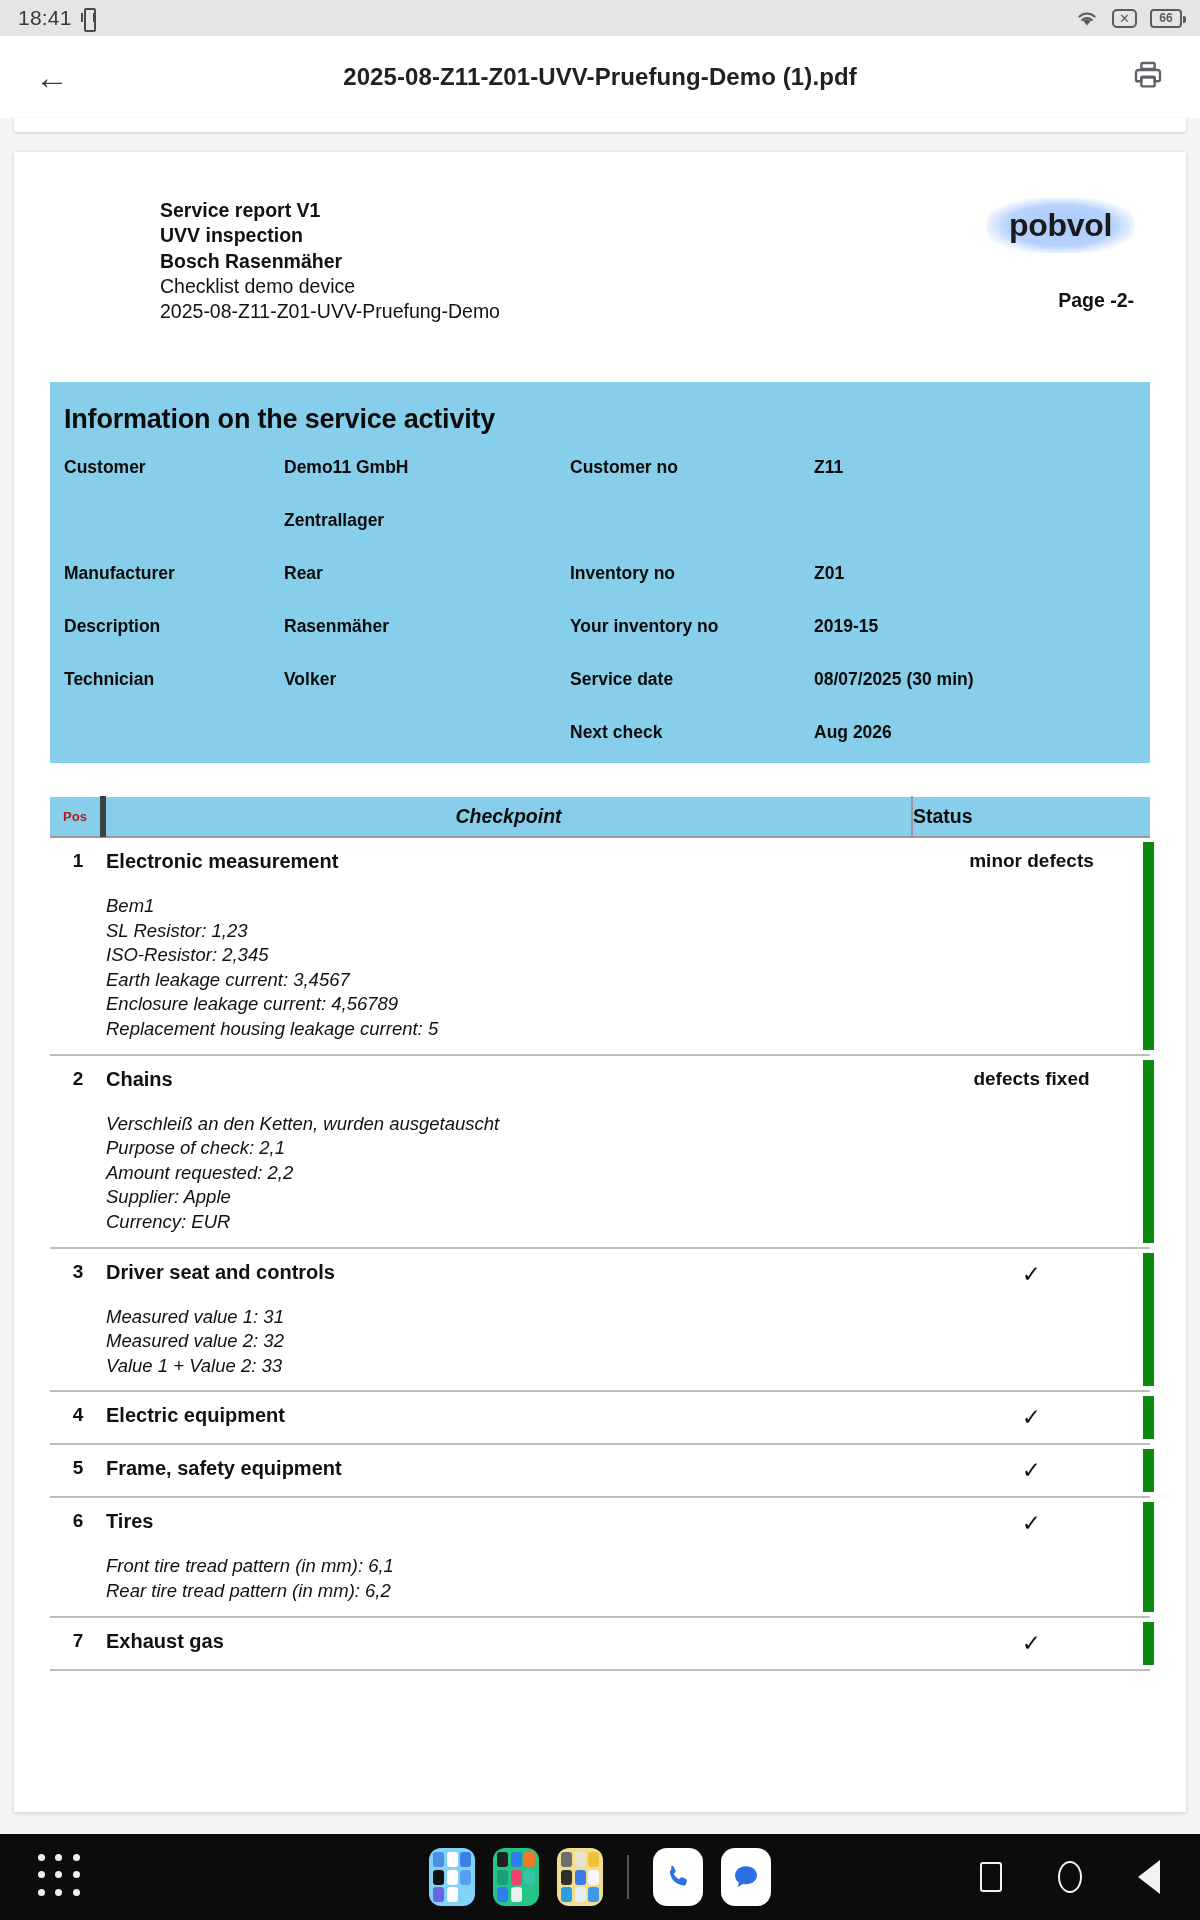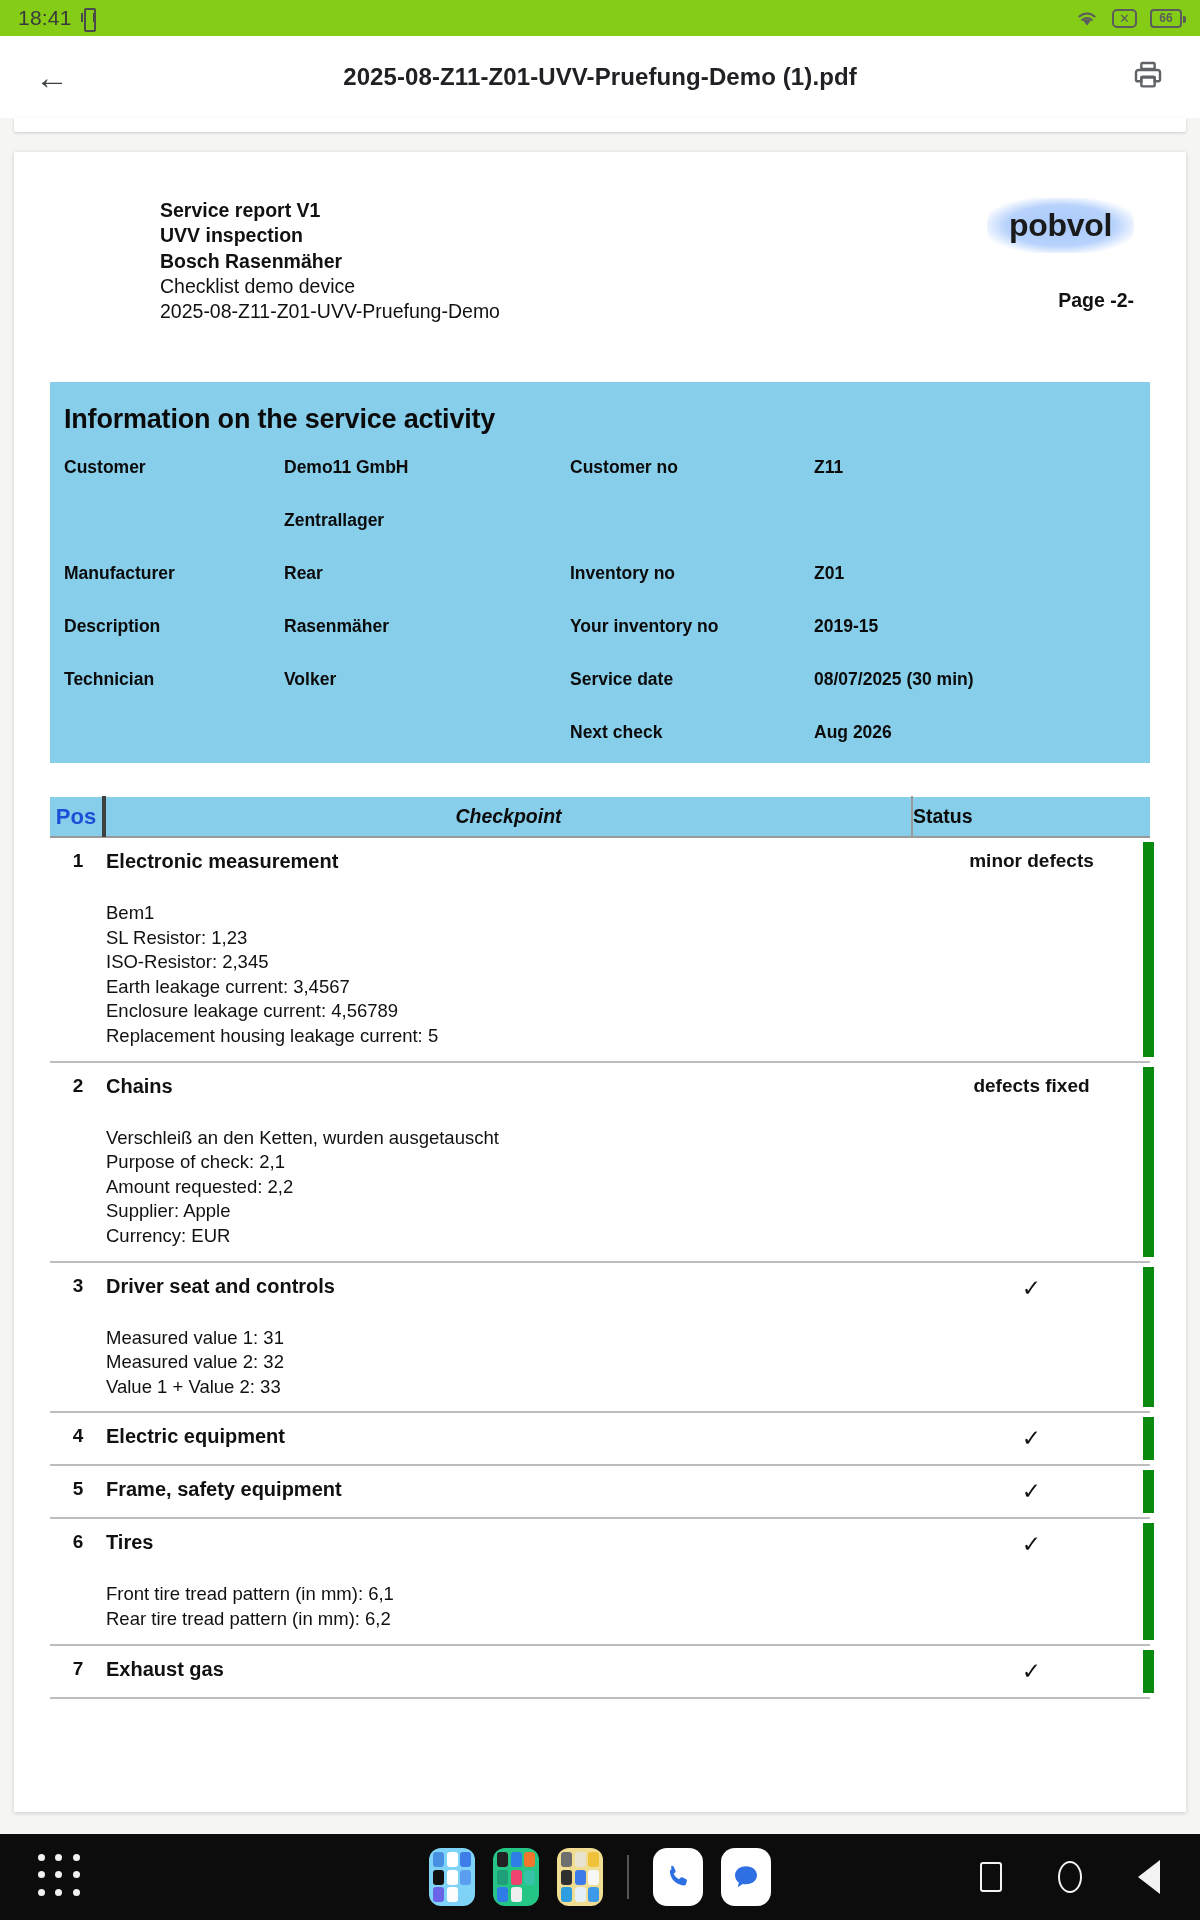--- a/index.html
+++ b/index.html
@@ -6,21 +6,21 @@
   html, body {
     width: 1200px; height: 1920px;
     font-family: "Liberation Sans", sans-serif;
     background: #ffffff;
     overflow: hidden;
   }
 
   
   .statusbar {
     height: 36px; width: 100%;
-    background: #84cc16;
+    background: #e5e5e5;
     display: flex; align-items: center;
     padding: 0 18px;
     color: #3a3a3a;
   }
   .sb-time { font-size: 21px; letter-spacing: .2px; }
   .sb-left { display: flex; align-items: center; gap: 9px; }
   .sb-right { margin-left: auto; display: flex; align-items: center; gap: 13px; }
   .icon-vib { width: 13px; height: 20px; position: relative; }
   .icon-vib::before {
     content: ""; position: absolute; left: 3px; top: 0;
@@ -132,22 +132,22 @@
     line-height: 25px; padding: 0; white-space: nowrap;
   }
 
   
   .cp-table { margin-top: 34px; position: relative; }
   .cp-head {
     display: flex; background: #87ceeb; height: 41px; align-items: center;
     border-bottom: 2px solid #9a9a9a;
   }
   .cp-head .c-pos {
-    width: 56px; text-align: center; font-size: 22px; font-weight: bold; color: #1d4ed8;
-    border-right: 4px solid #404040; height: 41px; line-height: 41px;
+    width: 56px; text-align: center; font-size: 13px; font-weight: bold; color: #b91c1c;
+    border-right: 6px solid #404040; height: 41px; line-height: 41px;
   }
   .cp-head .c-check {
     flex: 1; text-align: center; font-size: 19.5px; font-weight: bold; color: #0b0b0b;
     border-right: 2px solid #9a9a9a; height: 41px; line-height: 41px; font-style: italic;
   }
   .cp-head .c-status {
     width: 237px; font-size: 19.5px; font-weight: bold; color: #0b0b0b;
     height: 41px; line-height: 41px;
   }
 
@@ -156,21 +156,21 @@
     border-bottom: 2px solid #bdbdbd;
     padding: 11px 0 12px 0;
   }
   .cp-row:last-child { border-bottom: 2px solid #bdbdbd; }
   .r-pos {
     width: 56px; flex: 0 0 56px; text-align: center;
     font-size: 19px; font-weight: bold; color: #111; padding-top: 1px;
   }
   .r-body { flex: 1; padding-left: 0px; }
   .r-title { font-size: 20px; font-weight: bold; color: #111; line-height: 1.2; }
-  .r-details { margin-top: 28px; }
+  .r-details { margin-top: 21px; font-style: italic; }
   .r-detail { font-size: 18.5px; color: #111; line-height: 1.33; }
   .r-status {
     width: 237px; flex: 0 0 237px; text-align: center;
     font-size: 19px; font-weight: bold; color: #111; padding-top: 1px;
   }
   .r-status.check { font-size: 23px; font-weight: normal; }
   .r-flag {
     position: absolute; right: -4px; top: 4px; bottom: 4px;
     width: 11px; background: #0b8a10;
   }

